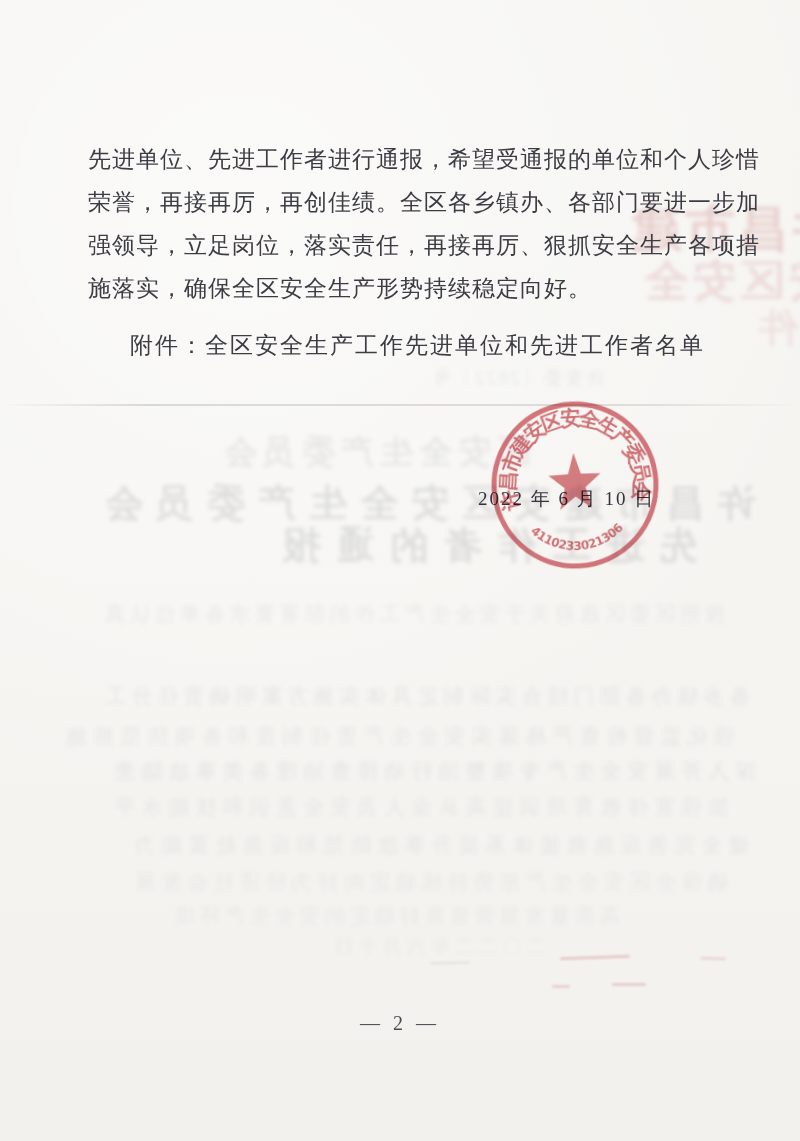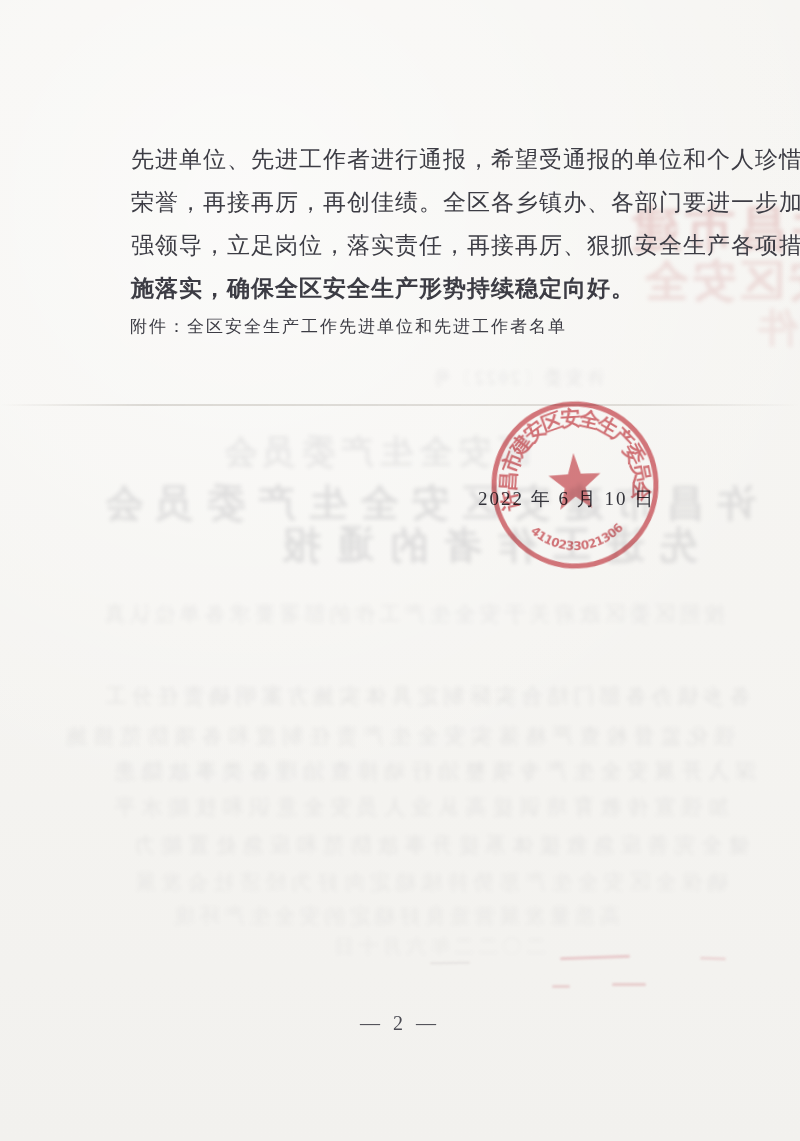--- a/index.html
+++ b/index.html
@@ -13,26 +13,26 @@
       linear-gradient(180deg,#f6f5f2 0%, #f5f4f1 55%, #f2f1ee 100%);
     font-family:"Liberation Serif","DejaVu Serif",serif;
   }
   
   .text-layer{position:absolute;inset:0;z-index:3;}
   .body-block{position:absolute;left:88px;top:138px;width:634px;color:#3c3c44;}
   .body-line{
     width:634px;height:43px;line-height:43px;
     font-size:23px;letter-spacing:1px;
     text-align:justify;text-align-last:justify;
-    white-space:nowrap;overflow:visible;margin-left:43px;
+    white-space:nowrap;overflow:visible;
   }
-  .body-line.last{text-align-last:left;font-weight:bold;}
+  .body-line.last{text-align-last:left;}
   .attachment-line{
-    position:absolute;left:130px;top:315px;
-    font-size:17px;letter-spacing:2px;color:#3c3c44;white-space:nowrap;
+    position:absolute;left:130px;top:330px;
+    font-size:23px;letter-spacing:2px;color:#3c3c44;white-space:nowrap;
   }
   .date-line{
     position:absolute;left:478px;top:486px;
     font-size:19px;letter-spacing:2px;color:#33333a;white-space:nowrap;z-index:2;
   }
   .page-number{
     position:absolute;left:0;right:0;top:1012px;
     text-align:center;font-size:20px;letter-spacing:4px;color:#4a4a52;
   }
   

